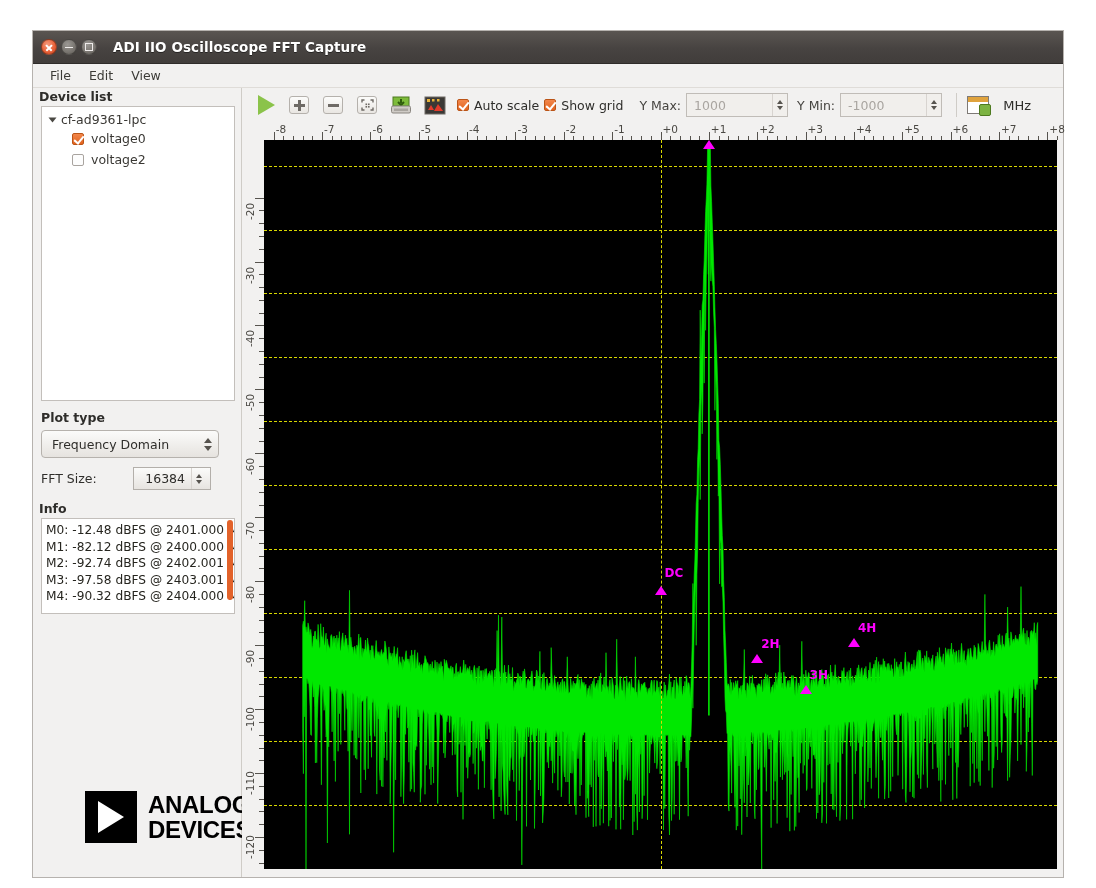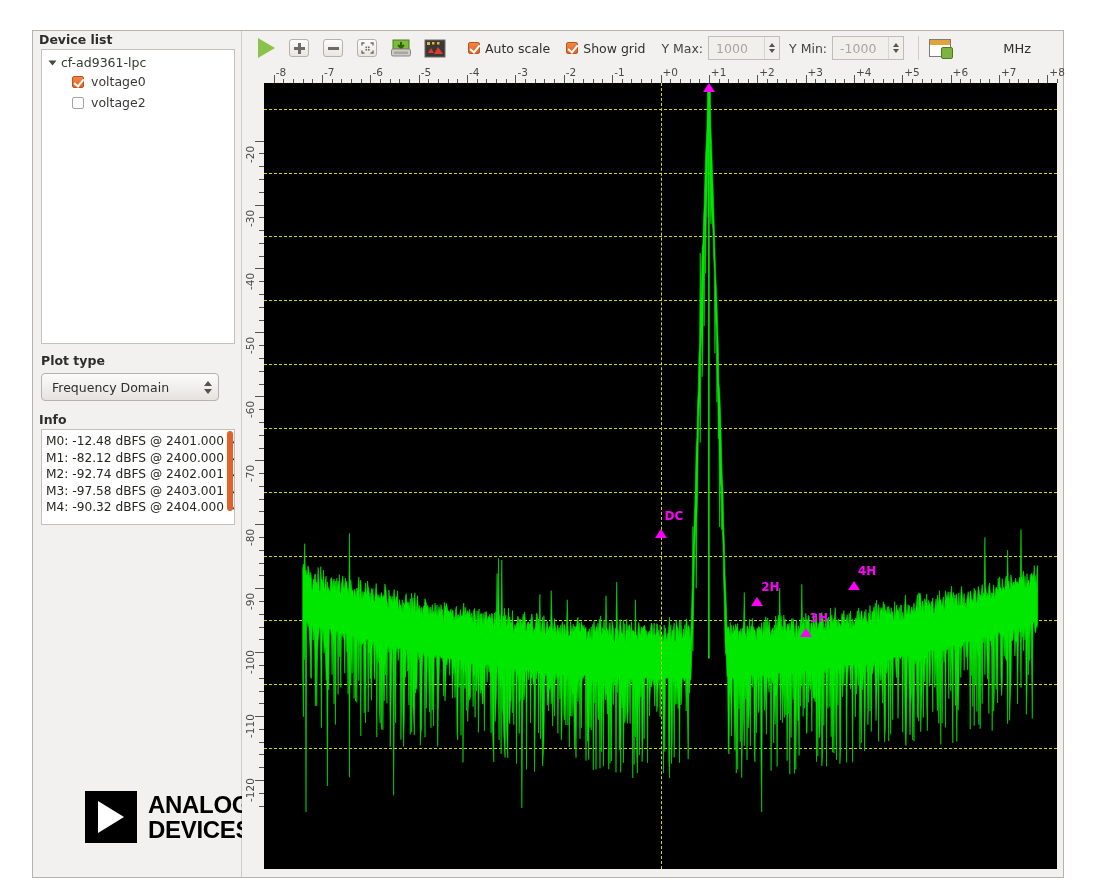--- a/index.html
+++ b/index.html
@@ -143,23 +143,23 @@
              background: linear-gradient(to bottom,#fcfcfb,#e9e6e2);
              display:flex; align-items:center; justify-content:center; }
   .plus, .minus { position: relative; width: 11px; height: 11px; }
   .plus:before, .plus:after, .minus:before {
     content:""; position:absolute; background:#6e6a65; }
   .plus:before { left:4px; top:0; width:3px; height:11px; }
   .plus:after  { left:0; top:4px; width:11px; height:3px; }
   .minus:before{ left:0; top:4px; width:11px; height:3px; }
   .play { width:0;height:0;border-left:17px solid #8bc34a;
           border-top:10px solid transparent;border-bottom:10px solid transparent; margin-left:2px; }
-  .checkitem { display:flex; align-items:center; gap:5px; font-size:12.5px; color:#2f2e2b; margin-left: 16px; }
+  .checkitem { display:flex; align-items:center; gap:5px; font-size:12.5px; color:#2f2e2b; margin-left: 5px; }
   .ylab { font-size:12.5px; color:#45433f; margin-left:16px; margin-right:5px; }
-  .ybox { width: 72px; height: 24px; border:1px solid #c0bcb7; background:#f1efec;
+  .ybox { width: 102px; height: 24px; border:1px solid #c0bcb7; background:#f1efec;
           display:flex; align-items:center; justify-content:space-between;
           font-size:12.5px; color:#a9a5a0; padding-left:7px; }
   .tb-sep { width:1px; height:24px; background:#cfccc7; margin: 0 10px 0 14px; }
   .newwin { width:22px;height:18px;border:1px solid #7e7a76; background:#fff; position:relative; }
   .newwin:before{ content:""; position:absolute; left:0; top:0; right:0; height:5px; background:#e0a33d; }
   .newwin:after{ content:""; position:absolute; right:-3px; bottom:-3px; width:10px;height:10px;
       background:#7cb342; border:1px solid #4e7a20; border-radius:2px; }
   .mhz { font-size:13px; color:#2f2e2b; margin-left:auto; margin-right: 32px; }
   .plotwrap { flex: 1; position: relative; padding: 0 6px 8px 0; display:flex; min-height:0; }
   .yaxis { width: 22px; position: relative; background: #f2f1f0; }
@@ -178,21 +178,41 @@
   .mtri { position:absolute; width:0;height:0;
           border-left:6px solid transparent;border-right:6px solid transparent;
           border-bottom:9px solid #ff00ff; }
   svg { display:block; }
 </style>
 </head>
 <body>
 
 <div id="app">
 
-
+  <div class="titlebar">
+    <div class="wbtns">
+      <div class="wbtn close">
+          <i class="a"></i>
+          <i class="b"></i>
+        </div>
+      <div class="wbtn min">
+          <i></i>
+        </div>
+      <div class="wbtn max">
+          <i></i>
+        </div>
+    </div>
+    <div class="title-text">ADI IIO Oscilloscope FFT Capture</div>
+  </div>
+
+  <div class="menubar">
+    <div class="menuitem">File</div>
+    <div class="menuitem">Edit</div>
+    <div class="menuitem">View</div>
+  </div>
 
   <div class="body">
 
     <div class="leftpanel">
       <div class="grouplabel">Device list</div>
       <div class="treebox">
         <div class="treeroot">
           <span class="tri"></span>
           <span>cf-ad9361-lpc</span>
         </div>
@@ -209,20 +229,30 @@
       <div class="plotsec">
         <div class="grouplabel" style="padding-left:0">Plot type</div>
         <div class="combo">
           <span>Frequency Domain</span>
           <span class="spin-arrows">
               <span class="up"></span>
               <span class="dn"></span>
             </span>
         </div>
 
+        <div class="fieldrow">
+          <span class="lab">FFT Size:</span>
+          <span class="spinbox grey">
+            <span class="val">16384</span>
+            <span class="spinbtns">
+                <span class="up"></span>
+                <span class="dn"></span>
+              </span>
+          </span>
+        </div>
       </div>
 
       <div class="grouplabel" style="margin-top:10px">Info</div>
       <div class="infobox">
         <div class="scroll"></div>
         <div class="infoline">M0: -12.48 dBFS @ 2401.000 MHz</div>
         <div class="infoline">M1: -82.12 dBFS @ 2400.000 MHz</div>
         <div class="infoline">M2: -92.74 dBFS @ 2402.001 MHz</div>
         <div class="infoline">M3: -97.58 dBFS @ 2403.001 MHz</div>
         <div class="infoline">M4: -90.32 dBFS @ 2404.000 MHz</div>

